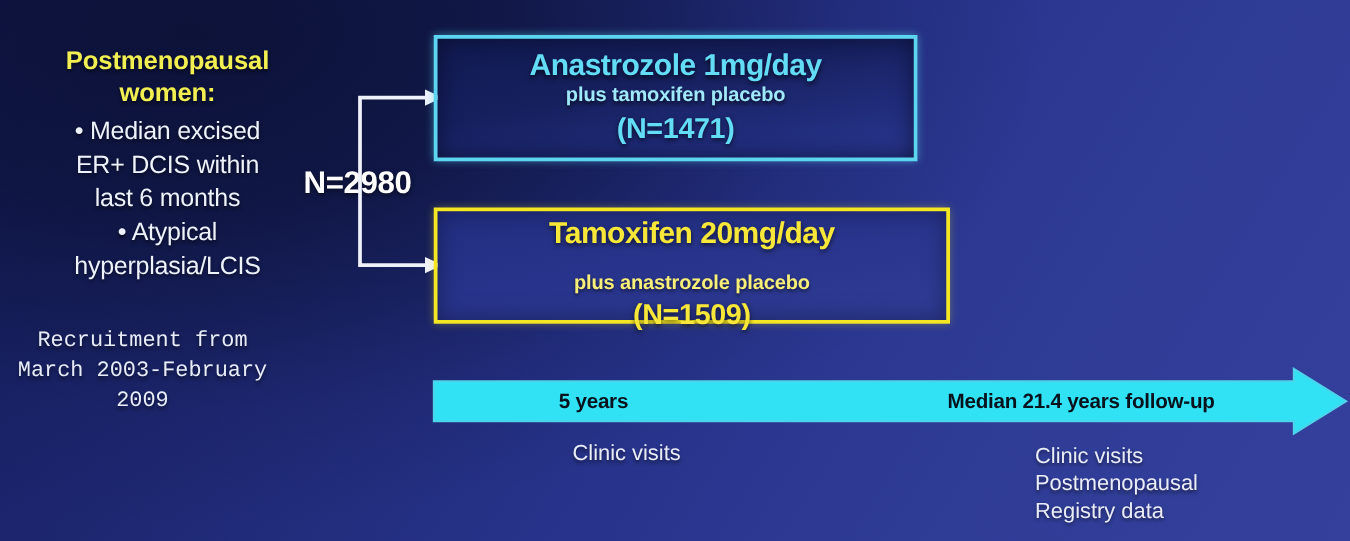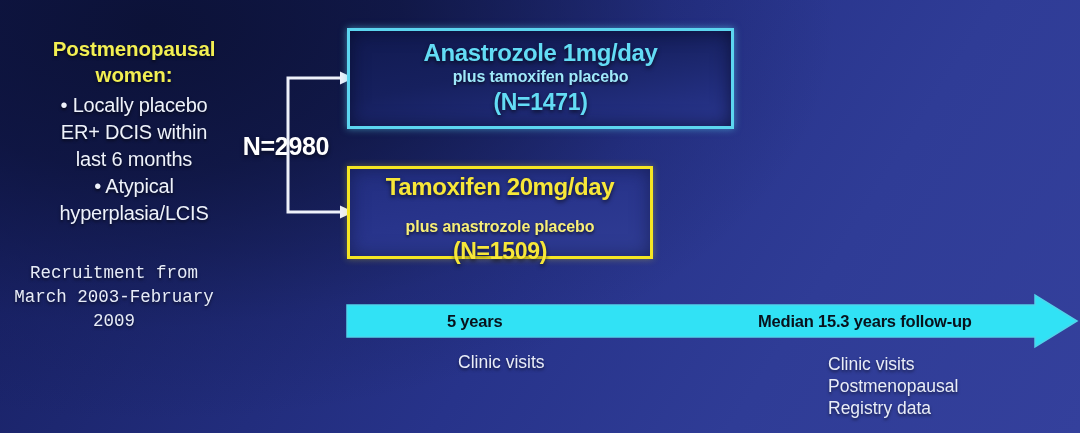--- a/index.html
+++ b/index.html
@@ -90,21 +90,21 @@
     top: 28px;
     width: 387px;
     height: 101px;
     border: 3px solid #5cd6f0;
     background: linear-gradient(168deg, #111a50 0%, #16205e 40%, #222e7e 78%, #2a3790 100%);
     box-shadow: 0 0 7px rgba(92,214,240,0.55), inset 0 0 18px rgba(8,12,42,0.75);
   }
   #arm-tamoxifen {
     left: 347px;
     top: 166px;
-    width: 306px;
+    width: 413px;
     height: 93px;
     border: 3px solid #f5e623;
     background: linear-gradient(168deg, #222e80 0%, #28348b 45%, #303d95 100%);
     box-shadow: 0 0 7px rgba(245,230,35,0.35), inset 0 0 18px rgba(12,18,56,0.55);
   }
   .arm-title {
     font-size: 24px;
     font-weight: bold;
     letter-spacing: -0.4px;
     text-shadow: 0 2px 4px rgba(0,0,0,0.65);
@@ -157,21 +157,21 @@
 <body>
 
 <div id="slide">
 
   <div id="left-col">
     <div class="crit-title">
       <span>Postmenopausal</span><br>
       <span>women:</span>
     </div>
     <div class="crit-list">
-      <span class="li">• Locally placebo</span>
+      <span class="li">• Median excised</span>
       <span class="li">ER+ DCIS within</span>
       <span class="li">last 6 months</span>
       <span class="li">• Atypical</span>
       <span class="li">hyperplasia/LCIS</span>
     </div>
   </div>
 
   <div id="recruitment">
     <span class="li">Recruitment from</span>
     <span class="li">March 2003-February</span>
@@ -202,21 +202,21 @@
     <div class="arm-sub">plus anastrozole placebo</div>
     <div class="arm-n">(N=1509)</div>
   </div>
 
   <div id="timeline">
     <svg width="736" height="58" viewBox="0 0 736 58">
       <polygon points="3,13 691,13 691,3 733,29 691,55 691,45 3,45" fill="#31e2f5" stroke="#4fd3ea" stroke-width="1.5"></polygon>
     </svg>
   </div>
   <div class="tl-label" id="tl-label-5y">5 years</div>
-  <div class="tl-label" id="tl-label-median">Median 15.3 years follow-up</div>
+  <div class="tl-label" id="tl-label-median">Median 21.4 years follow-up</div>
 
   <div class="followup-note" id="note-clinic-left">
     <span class="li">Clinic visits</span>
   </div>
 
   <div class="followup-note" id="note-right">
     <span class="li">Clinic visits</span>
     <span class="li">Postmenopausal</span>
     <span class="li">Registry data</span>
   </div>

